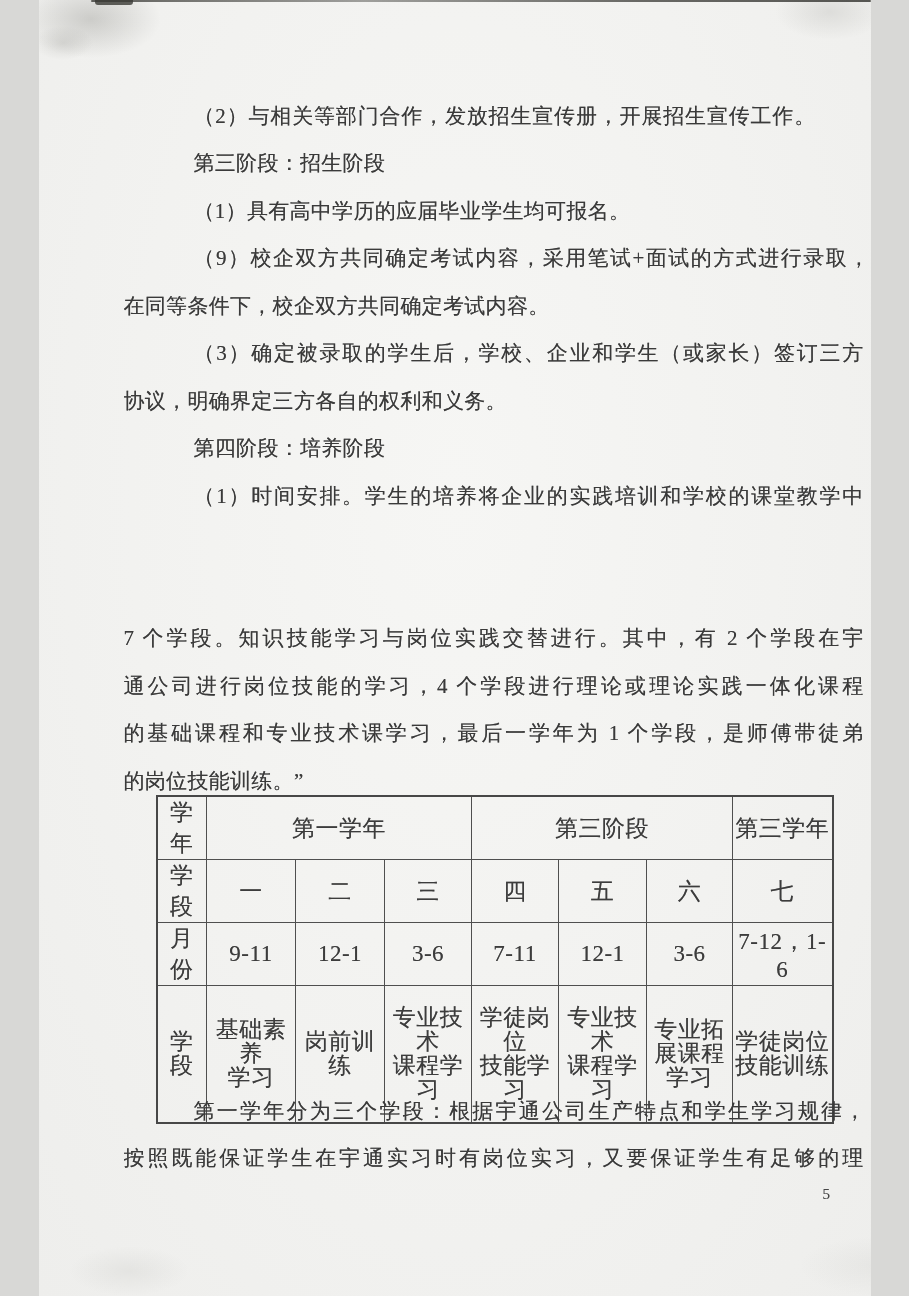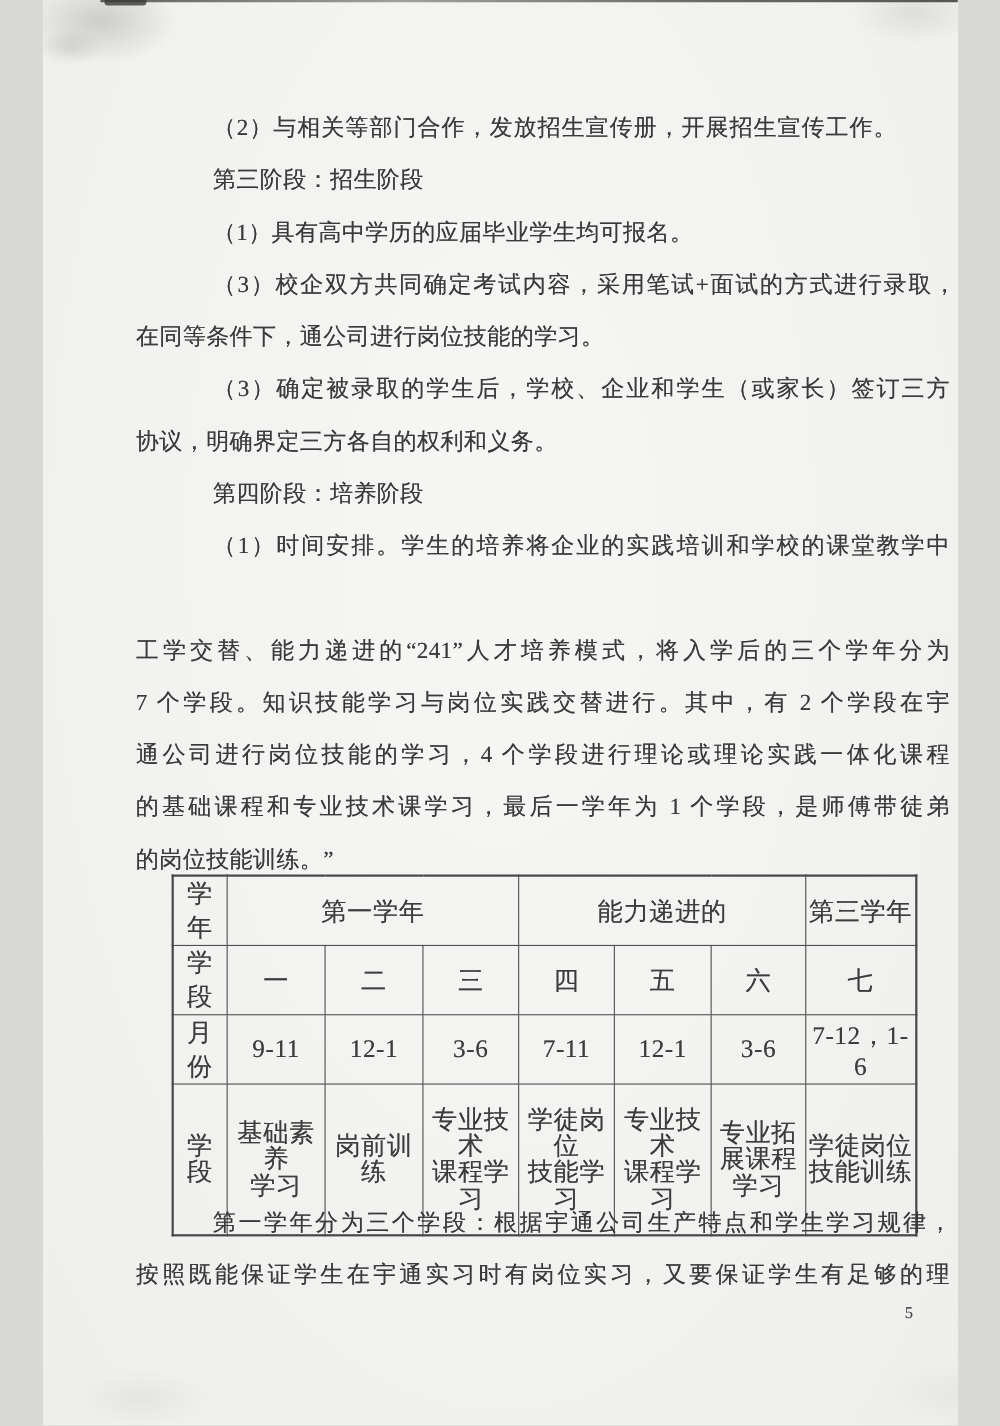--- a/index.html
+++ b/index.html
@@ -97,48 +97,47 @@
   <div class="scan-corner-tl"></div>
   <div class="scan-corner-tl2"></div>
   <div class="scan-corner-tr"></div>
   <div class="scan-top-line"></div>
   <div class="scan-top-blob"></div>
   <div class="scan-bottom-speckle"></div>
 
   <div class="tl just" style="left:155px;top:100px;width:622px;">（2）与相关等部门合作，发放招生宣传册，开展招生宣传工作。</div>
   <div class="tl" style="left:155px;top:147px;">第三阶段：招生阶段</div>
   <div class="tl" style="left:155px;top:195px;text-align:center;">（1）具有高中学历的应届毕业学生均可报名。</div>
-  <div class="tl just" style="left:155px;top:242px;width:676px;">（3）校企双方共同确定考试内容，采用笔试+面试的方式进行录取，</div>
-  <div class="tl" style="left:85px;top:290px;">在同等条件下，通公司进行岗位技能的学习。</div>
+  <div class="tl just" style="left:155px;top:242px;width:676px;">（9）校企双方共同确定考试内容，采用笔试+面试的方式进行录取，</div>
+  <div class="tl" style="left:85px;top:290px;">在同等条件下，校企双方共同确定考试内容。</div>
   <div class="tl just" style="left:155px;top:337px;width:670px;">（3）确定被录取的学生后，学校、企业和学生（或家长）签订三方</div>
   <div class="tl" style="left:155px;top:432px;">第四阶段：培养阶段</div>
   <div class="tl" style="left:85px;top:385px;">协议，明确界定三方各自的权利和义务。</div>
   <div class="tl just" style="left:155px;top:480px;width:670px;">（1）时间安排。学生的培养将企业的实践培训和学校的课堂教学中</div>
-  <div class="tl just" style="left:85px;top:575px;width:740px;">工学交替、能力递进的“241”人才培养模式，将入学后的三个学年分为</div>
   <div class="tl just" style="left:85px;top:622px;width:740px;">7 个学段。知识技能学习与岗位实践交替进行。其中，有 2 个学段在宇</div>
   <div class="tl just" style="left:85px;top:670px;width:740px;">通公司进行岗位技能的学习，4 个学段进行理论或理论实践一体化课程</div>
   <div class="tl just" style="left:85px;top:717px;width:740px;">的基础课程和专业技术课学习，最后一学年为 1 个学段，是师傅带徒弟</div>
   <div class="tl" style="left:85px;top:765px;">的岗位技能训练。”</div>
 
   <table class="sched">
     <colgroup>
       <col style="width:50px">
         <col style="width:89px">
         <col style="width:89px">
         <col style="width:87px">
       <col style="width:87px">
         <col style="width:88px">
         <col style="width:86px">
         <col style="width:100px">
     </colgroup>
     <tbody>
         <tr class="row-year">
       <td>学年</td>
       <td colspan="3">第一学年</td>
-      <td colspan="3">能力递进的</td>
+      <td colspan="3">第三阶段</td>
       <td>第三学年</td>
     </tr>
     <tr class="row-stage">
       <td>学段</td>
       <td>一</td>
       <td>二</td>
       <td>三</td>
       <td>四</td>
       <td>五</td>
       <td>六</td>

